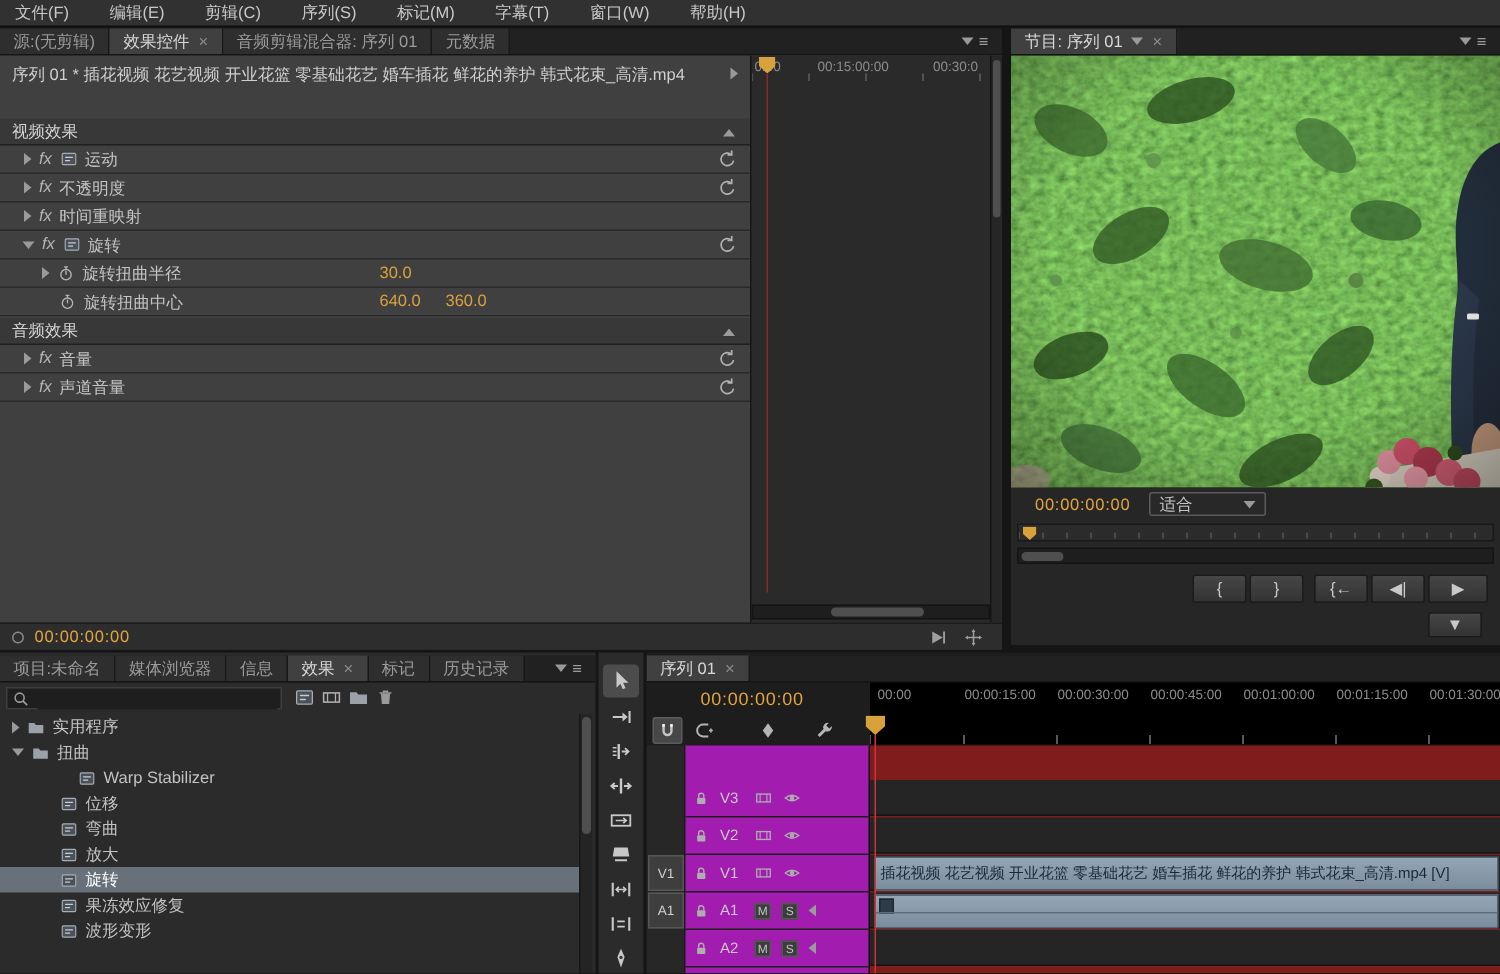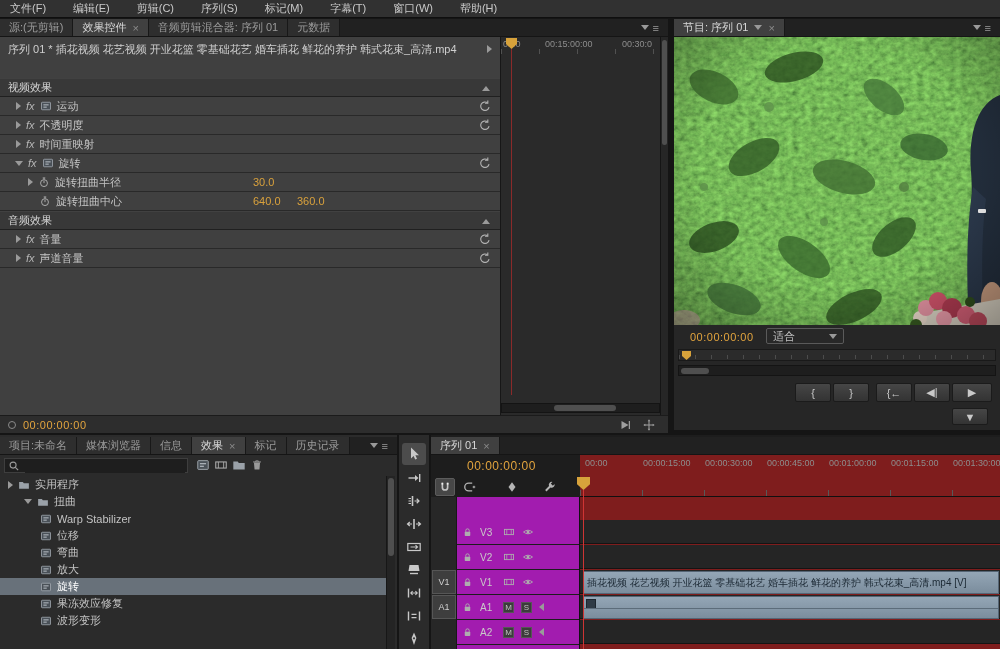--- a/index.html
+++ b/index.html
@@ -453,28 +453,28 @@
       </svg></div>
 
   <div class="p" style="left:0;top:41px;width:386px">
     <div class="ptrow" style="padding-left:8px">
       <span class="tr tr-r"></span>
       <svg class="ic12">
           <use href="#sy-folder"></use>
         </svg>
       <span>实用程序</span>
     </div>
-    <div class="ptrow" style="padding-left:24px">
+    <div class="ptrow" style="padding-left:8px">
       <span class="tr tr-d"></span>
       <svg class="ic12">
           <use href="#sy-folder"></use>
         </svg>
       <span>扭曲</span>
     </div>
-    <div class="ptrow" style="padding-left:40px">
+    <div class="ptrow" style="padding-left:52px">
       <svg class="ic12">
           <use href="#sy-effectbox"></use>
         </svg>
       <span>Warp Stabilizer</span>
     </div>
     <div class="ptrow" style="padding-left:40px">
       <svg class="ic12">
           <use href="#sy-effectbox"></use>
         </svg>
       <span>位移</span>
@@ -564,21 +564,21 @@
   <svg class="ic p" style="left:32px;top:45px">
       <use href="#sy-chapter"></use>
     </svg>
   <svg class="ic p" style="left:74px;top:45px">
       <use href="#sy-marker"></use>
     </svg>
   <svg class="ic p" style="left:112px;top:45px">
       <use href="#sy-wrench"></use>
     </svg>
 
-  <div class="p" style="left:149px;top:20px;width:420px;height:42px;background:#7f1d1d;border-bottom:1px solid #101010;overflow:hidden">
+  <div class="p" style="left:149px;top:20px;width:420px;height:42px;background:#000000;border-bottom:1px solid #101010;overflow:hidden">
     <span class="rlab" style="left:5px">00:00</span>
     <span class="rlab" style="left:63px">00:00:15:00</span>
     <span class="rlab" style="left:125px">00:00:30:00</span>
     <span class="rlab" style="left:187px">00:00:45:00</span>
     <span class="rlab" style="left:249px">00:01:00:00</span>
     <span class="rlab" style="left:311px">00:01:15:00</span>
     <span class="rlab" style="left:373px">00:01:30:00</span>
     <div class="ticks"></div>
   </div>
 

